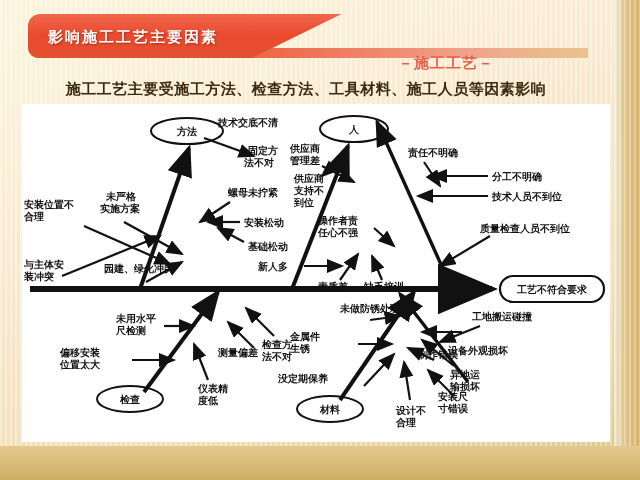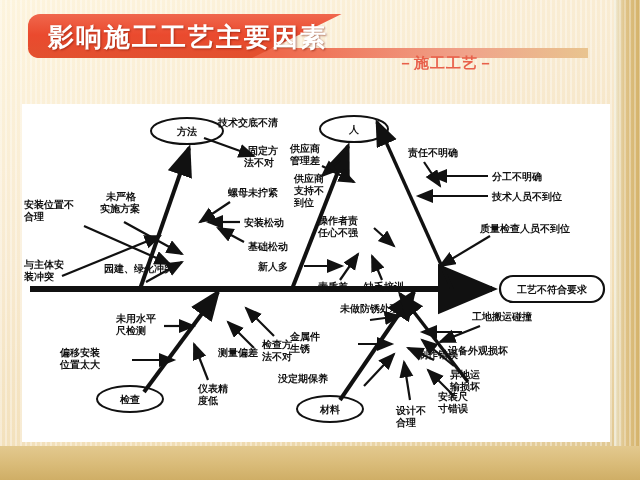--- a/index.html
+++ b/index.html
@@ -35,21 +35,21 @@
     -webkit-clip-path:polygon(0 0,56% 0,40% 100%,0 100%);
     clip-path:polygon(0 0,56% 0,40% 100%,0 100%);
   }
   .banner-tail{
     position:absolute;left:28px;top:34px;width:560px;height:10px;
     background:linear-gradient(90deg,#ea5030 0%,#ef6a4c 45%,#f0a28a 78%,#e9c48f 100%);
     border-bottom-left-radius:10px;
   }
   .banner-title{
     position:absolute;left:48px;top:8px;height:30px;line-height:30px;
-    font-size:26px;font-weight:bold;color:#ffffff;letter-spacing:2px;
+    font-size:15px;font-weight:bold;color:#ffffff;letter-spacing:2px;
     text-shadow:1px 1px 2px rgba(120,20,0,.55);
     font-family:"DejaVu Sans","Liberation Sans",sans-serif;white-space:nowrap;
   }
   .banner-sub{
     position:absolute;left:398px;top:14px;height:22px;line-height:22px;
     font-size:15px;font-weight:bold;color:#e8604a;letter-spacing:1px;
     white-space:nowrap;
     margin-top:24px;
   }
   
@@ -78,20 +78,21 @@
   <div class="band-right"></div>
   <div class="band-bottom"></div>
 
   <div class="banner-wrap">
     <div class="banner-tail"></div>
     <div class="banner-red"></div>
     <div class="banner-title">影响施工工艺主要因素</div>
     <div class="banner-sub">－施工工艺－</div>
   </div>
 
+  <div class="subtitle">施工工艺主要受施工方法、检查方法、工具材料、施工人员等因素影响</div>
 
   <div class="canvas">
     <svg width="588" height="338" viewBox="0 0 588 338" xmlns="http://www.w3.org/2000/svg">
       <defs>
         <marker id="ah" markerWidth="9" markerHeight="9" refX="7" refY="3.2" orient="auto">
           <path d="M0,0 L8,3.2 L0,6.4 z" fill="#111"></path>
         </marker>
         <marker id="ahb" markerWidth="12" markerHeight="12" refX="9" refY="4.2" orient="auto">
           <path d="M0,0 L10,4.2 L0,8.4 z" fill="#111"></path>
         </marker>

